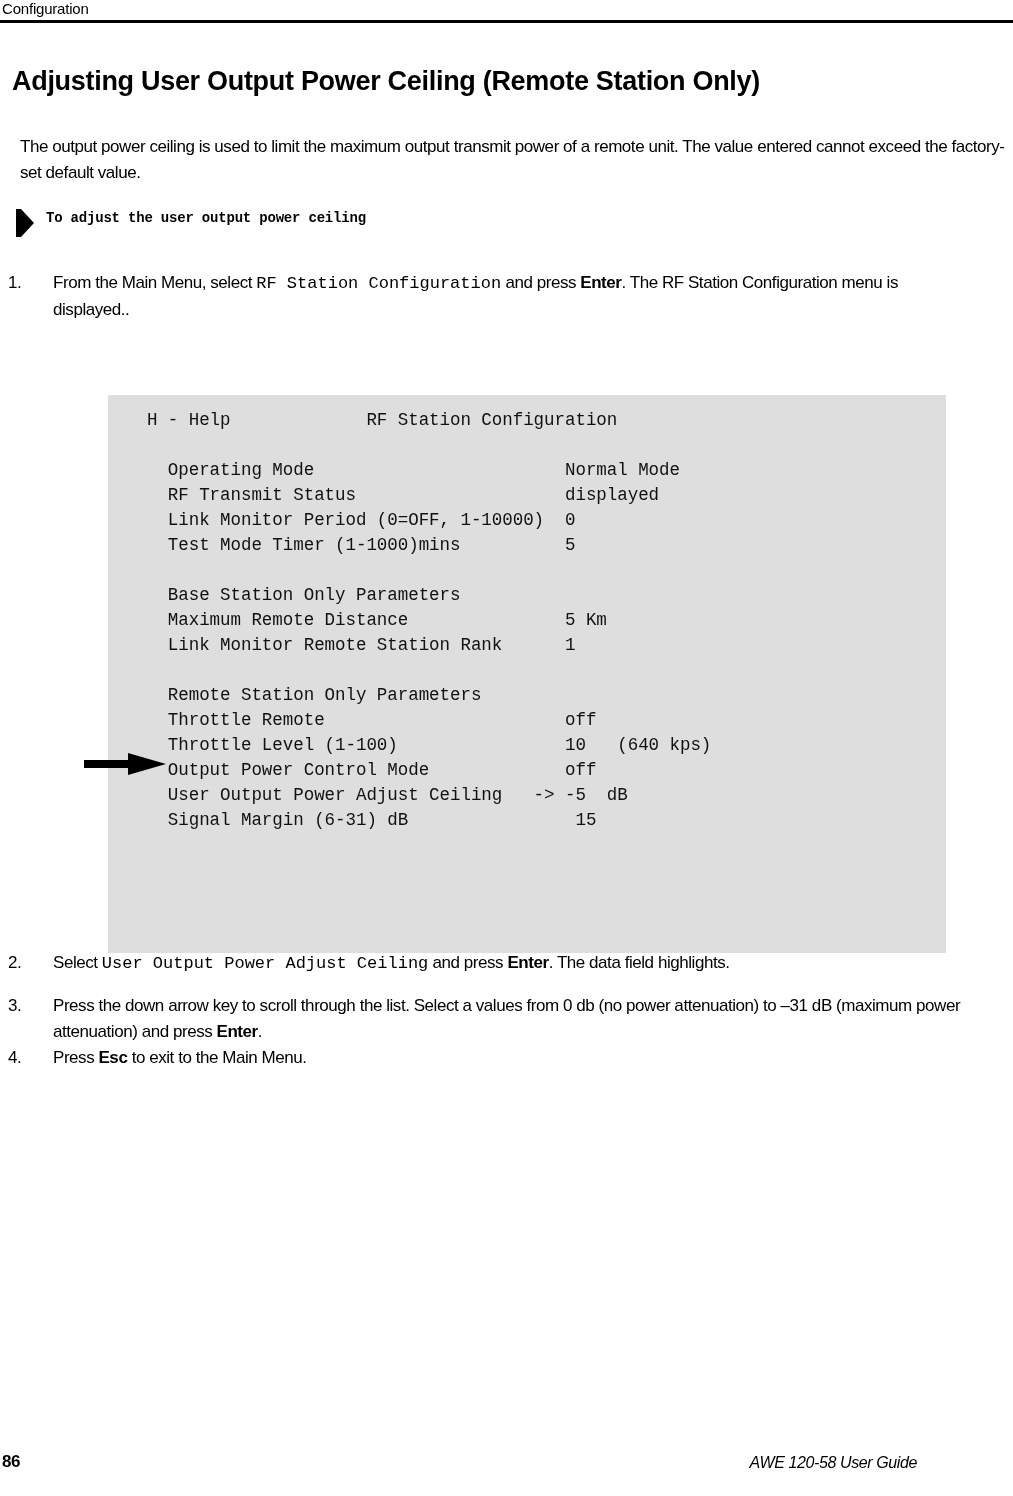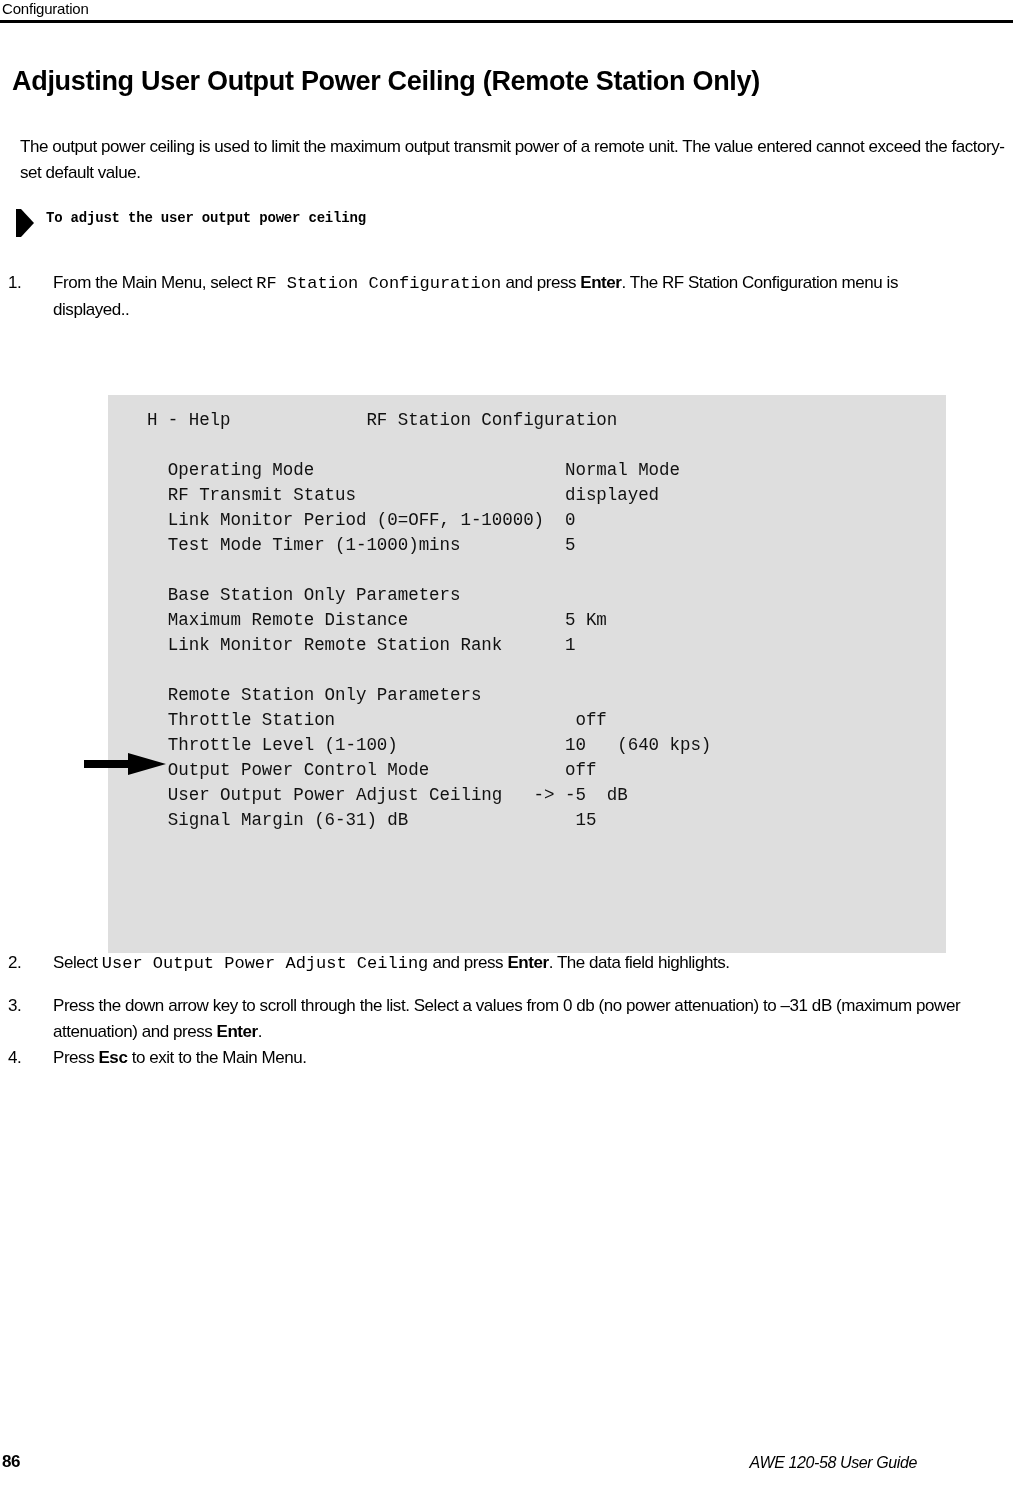--- a/index.html
+++ b/index.html
@@ -223,21 +223,21 @@
       <div class="term-line" style="top: 63px; left: 18px;">    Operating Mode                        Normal Mode</div>
       <div class="term-line" style="top: 88px; left: 18px;">    RF Transmit Status                    displayed</div>
       <div class="term-line" style="top: 113px; left: 18px;">    Link Monitor Period (0=OFF, 1-10000)  0</div>
       <div class="term-line" style="top: 138px; left: 18px;">    Test Mode Timer (1-1000)mins          5</div>
       <div class="term-line" style="top: 163px; left: 18px;"></div>
       <div class="term-line" style="top: 188px; left: 18px;">    Base Station Only Parameters</div>
       <div class="term-line" style="top: 213px; left: 18px;">    Maximum Remote Distance               5 Km</div>
       <div class="term-line" style="top: 238px; left: 18px;">    Link Monitor Remote Station Rank      1</div>
       <div class="term-line" style="top: 263px; left: 18px;"></div>
       <div class="term-line" style="top: 288px; left: 18px; text-align: center;">    Remote Station Only Parameters</div>
-      <div class="term-line" style="top: 313px; left: 18px;">    Throttle Station                       off</div>
+      <div class="term-line" style="top: 313px; left: 18px;">    Throttle Remote                       off</div>
       <div class="term-line" style="top: 338px; left: 18px;">    Throttle Level (1-100)                10   (640 kps)</div>
       <div class="term-line" style="top: 363px; left: 18px;">    Output Power Control Mode             off</div>
       <div class="term-line" style="top: 388px; left: 18px;">    User Output Power Adjust Ceiling   -&gt; -5  dB</div>
       <div class="term-line" style="top: 413px; left: 18px;">    Signal Margin (6-31) dB                15</div>
       <div class="term-line" style="top: 438px; left: 18px;"></div>
     </div>
 
   <svg class="annot-arrow" viewBox="0 0 82 24">
     <path d="M0 8 L44 8 L44 1 L82 12 L44 23 L44 16 L0 16 Z" fill="#000000"></path>
   </svg>

